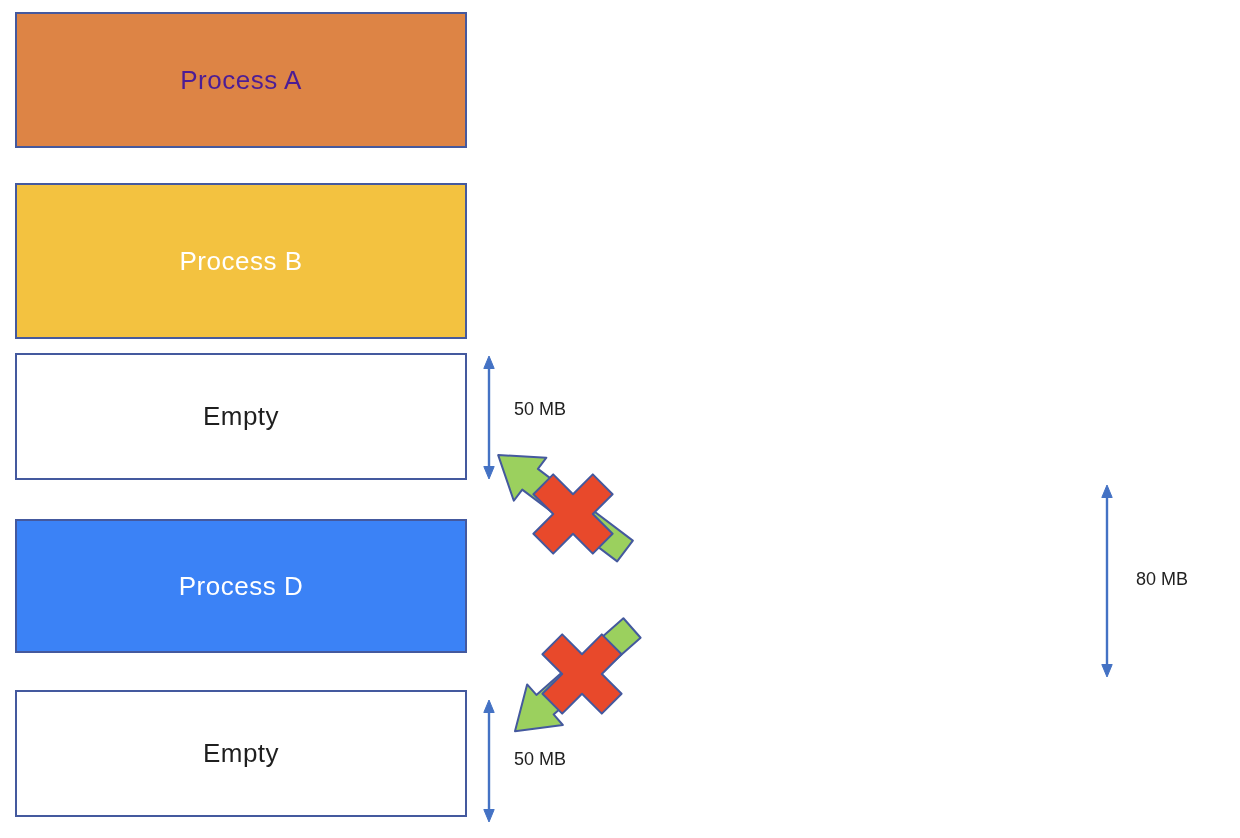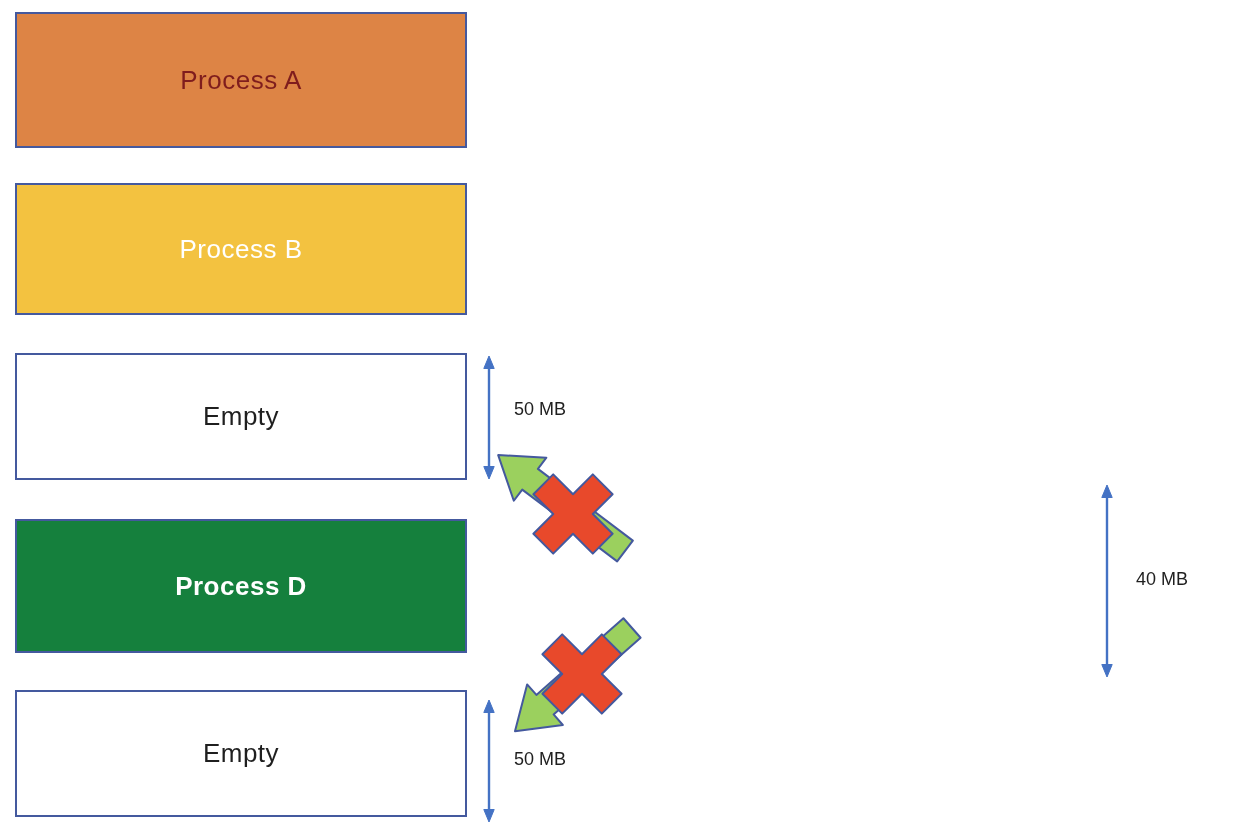--- a/index.html
+++ b/index.html
@@ -12,21 +12,21 @@
   }
   .block{
     position:absolute;
     left:15px;width:452px;
     border:2px solid #44599e;
     box-sizing:border-box;
     display:flex;align-items:center;justify-content:center;
     z-index:2;
   }
   #block-a{top:12px;height:136px;}
-  #block-b{top:183px;height:132px;}
+  #block-b{top:183px;height:156px;}
   #block-e1{top:353px;height:127px;background:#ffffff;}
   #block-d{top:519px;height:134px;}
   #block-e2{top:690px;height:127px;background:#ffffff;}
   #block-c{left:625px;top:477px;width:455px;height:201px;}
   .block-label{
     font-size:26px;
     letter-spacing:0.5px;
     user-select:none;
   }
   .size-label{
@@ -82,38 +82,38 @@
 
     <g transform="translate(632,628) rotate(138.6)" style="fill: rgb(155, 208, 94); stroke: rgb(68, 89, 158);">
       <path class="arrow-shape" d="M 0,-13 L 116,-13 L 116,-27 L 156,0 L 116,27 L 116,13 L 0,13 Z"></path>
     </g>
 
     <g transform="translate(582,674) rotate(45)" style="fill: rgb(232, 73, 43); stroke: rgb(68, 89, 158);">
       <polygon class="cross-shape" points="-42,-14 -14,-14 -14,-42 14,-42 14,-14 42,-14 42,14 14,14 14,42 -14,42 -14,14 -42,14"></polygon>
     </g>
   </svg>
 
-  <div class="block" id="block-a" style="background-color: rgb(221, 132, 69); color: #7f1d1d; border-color: rgb(68, 89, 158);">
+  <div class="block" id="block-a" style="background-color: rgb(221, 132, 69); color: #4c1d95; border-color: rgb(68, 89, 158);">
     <span class="block-label">Process A</span>
   </div>
 
   <div class="block" id="block-b" style="background-color: rgb(243, 194, 64); color: rgb(255, 255, 255); border-color: rgb(68, 89, 158);">
     <span class="block-label">Process B</span>
   </div>
 
   <div class="block" id="block-e1" style="background-color: rgb(255, 255, 255); color: rgb(31, 31, 31); border-color: rgb(68, 89, 158);">
     <span class="block-label">Empty</span>
   </div>
 
-  <div class="block" id="block-d" style="background-color: #15803d; color: rgb(255, 255, 255); border-color: rgb(68, 89, 158); font-weight: bold;">
+  <div class="block" id="block-d" style="background-color: #3b82f6; color: rgb(255, 255, 255); border-color: rgb(68, 89, 158);">
     <span class="block-label">Process D</span>
   </div>
 
   <div class="block" id="block-e2" style="background-color: rgb(255, 255, 255); color: rgb(31, 31, 31); border-color: rgb(68, 89, 158);">
     <span class="block-label">Empty</span>
   </div>
 
 
   <div class="size-label" id="label-50-top">50 MB</div>
-  <div class="size-label" id="label-80">40 MB</div>
+  <div class="size-label" id="label-80">80 MB</div>
   <div class="size-label" id="label-50-bottom">50 MB</div>
 
 </div>
 
 </body></html>

